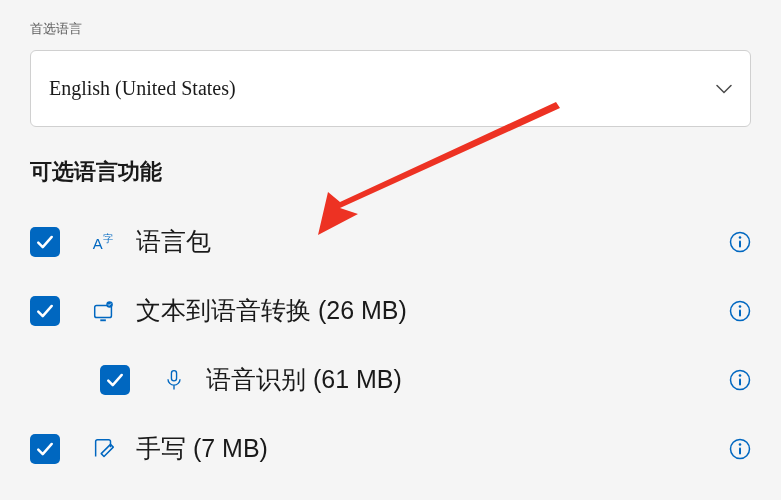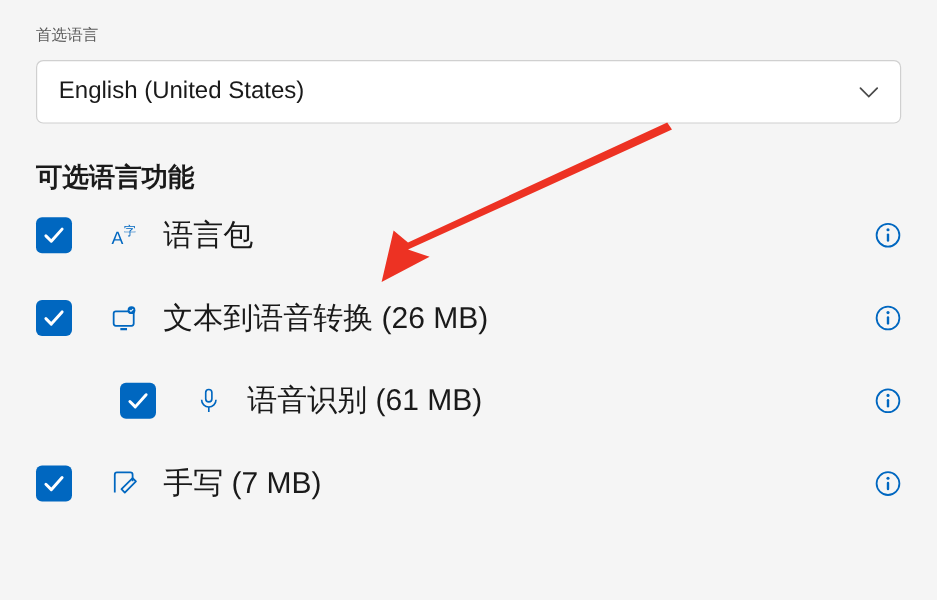--- a/index.html
+++ b/index.html
@@ -19,38 +19,39 @@
     .section-label {
       font-size: 13px;
       color: #5a5a5a;
       margin-bottom: 12px;
     }
     .dropdown {
       width: 100%;
       background: #ffffff;
       border: 1px solid #d0d0d0;
       border-radius: 6px;
-      padding: 14px 18px;
+      padding: 26px 18px;
       display: flex;
       justify-content: space-between;
       align-items: center;
       cursor: pointer;
       font-size: 20px;
       color: #1a1a1a;
       margin-bottom: 30px;
+      font-family: Liberation Serif, serif;
     }
     .chevron {
       width: 16px;
       height: 10px;
     }
     .section-header {
       font-size: 22px;
       font-weight: 600;
       color: #1a1a1a;
-      margin-bottom: 8px;
+      margin-bottom: 30px;
     }
     .feature-row {
       display: flex;
       align-items: center;
       padding: 8px 0;
       margin-bottom: 20px;
       position: relative;
     }
     .feature-row.indented {
       padding-left: 70px;

